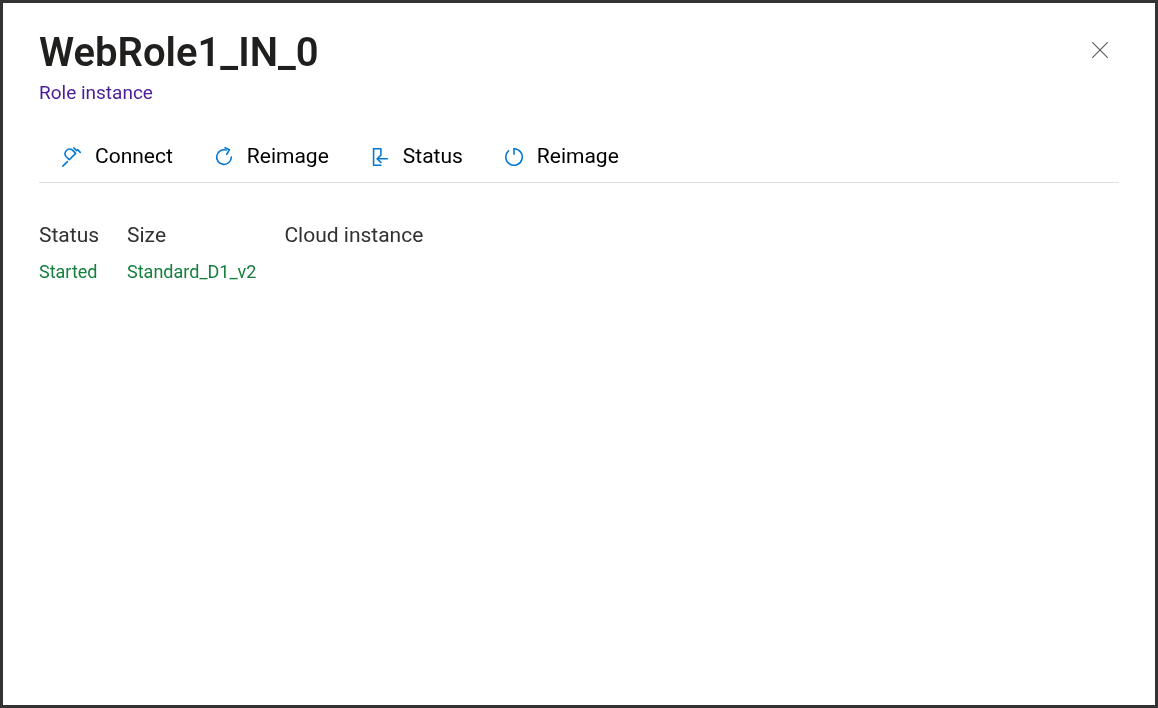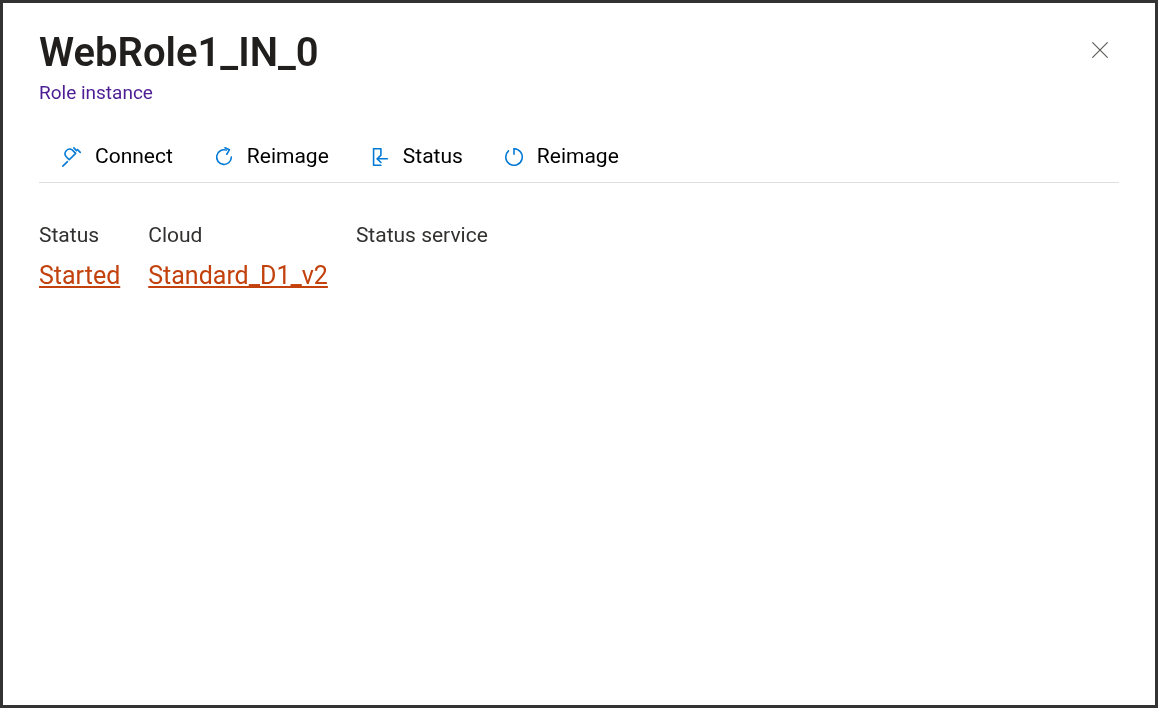--- a/index.html
+++ b/index.html
@@ -75,23 +75,22 @@
     .detail-block {
       display: flex;
       flex-direction: column;
       gap: 14px;
     }
     .detail-label {
       font-size: 21px;
       color: #323130;
     }
     .detail-value {
-      font-size: 25px;
-      color: #c2410c;
-      text-decoration: underline;
+      font-size: 18px;
+      color: #15803d;
     }
   </style>
 </head>
 <body>
 
 <div class="header-row">
   <div>
     <h1 class="page-title">WebRole1_IN_0</h1>
     <div class="page-subtitle">Role instance</div>
   </div>
@@ -144,24 +143,24 @@
 </div>
 
 <div class="details">
 
   <div class="detail-block">
     <div class="detail-label">Status</div>
     <div class="detail-value">Started</div>
   </div>
 
   <div class="detail-block">
-    <div class="detail-label">Cloud</div>
+    <div class="detail-label">Size</div>
     <div class="detail-value">Standard_D1_v2</div>
   </div>
 
   <div class="detail-block">
-    <div class="detail-label">Status service</div>
+    <div class="detail-label">Cloud instance</div>
   </div>
 
   <div class="detail-block">
   </div>
 
 </div>
 
 </body></html>

